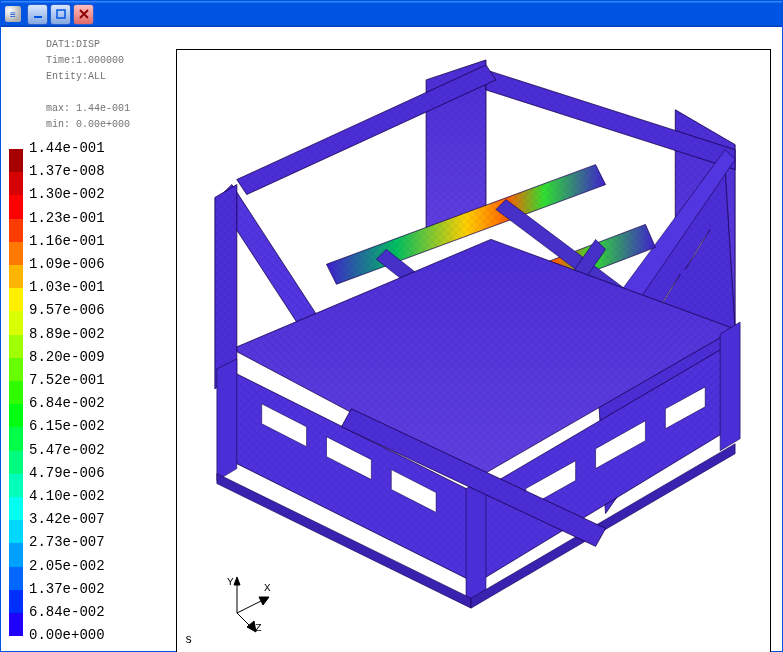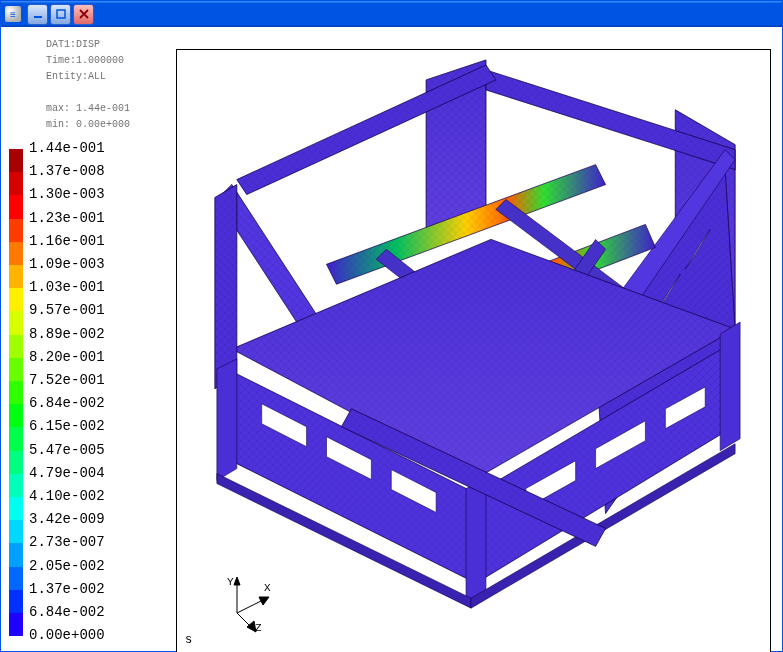--- a/index.html
+++ b/index.html
@@ -196,35 +196,35 @@
           <div class="seg" style="background: rgb(0, 255, 240);"></div>
           <div class="seg" style="background: rgb(0, 216, 255);"></div>
           <div class="seg" style="background: rgb(0, 160, 255);"></div>
           <div class="seg" style="background: rgb(0, 104, 255);"></div>
           <div class="seg" style="background: rgb(0, 48, 255);"></div>
           <div class="seg" style="background: rgb(32, 0, 255);"></div>
         </div>
       <div class="legend-labels" id="legend-labels">
           <div>1.44e-001</div>
           <div>1.37e-008</div>
-          <div>1.30e-003</div>
+          <div>1.30e-002</div>
           <div>1.23e-001</div>
           <div>1.16e-001</div>
-          <div>1.09e-003</div>
+          <div>1.09e-006</div>
           <div>1.03e-001</div>
-          <div>9.57e-001</div>
+          <div>9.57e-006</div>
           <div>8.89e-002</div>
-          <div>8.20e-001</div>
+          <div>8.20e-009</div>
           <div>7.52e-001</div>
           <div>6.84e-002</div>
           <div>6.15e-002</div>
-          <div>5.47e-005</div>
-          <div>4.79e-004</div>
+          <div>5.47e-002</div>
+          <div>4.79e-006</div>
           <div>4.10e-002</div>
-          <div>3.42e-009</div>
+          <div>3.42e-007</div>
           <div>2.73e-007</div>
           <div>2.05e-002</div>
           <div>1.37e-002</div>
           <div>6.84e-002</div>
           <div>0.00e+000</div>
         </div>
     </div>
 
     <div class="viewport">
       <svg viewBox="0 0 595 605">

